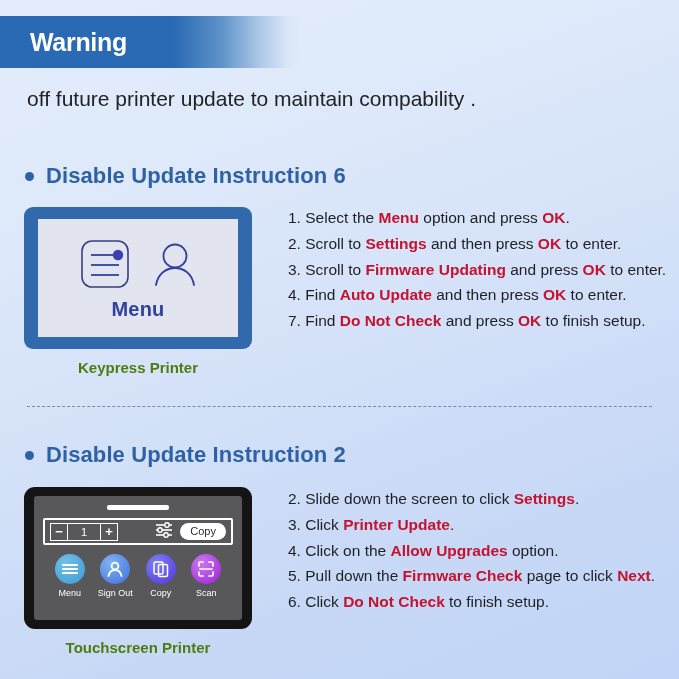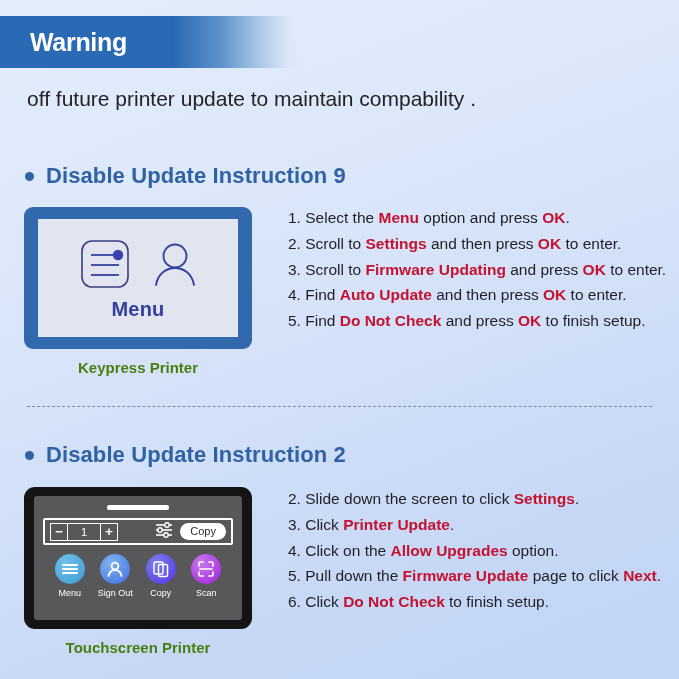--- a/index.html
+++ b/index.html
@@ -266,21 +266,21 @@
 
 <div class="banner"></div>
 <div class="banner-title">Warning</div>
 
 <div class="intro">
   <div>off future printer update to maintain compability .</div>
 </div>
 
 <div class="section-head sec1-head">
   <span class="head-bullet"></span>
-  <span class="head-text">Disable Update Instruction 9</span>
+  <span class="head-text">Disable Update Instruction 6</span>
 </div>
 
 <div class="figure fig1">
   <div class="keypress">
     <div class="keypress-screen">
       <div class="kp-icons">
         <span>
           <svg width="52" height="52" viewBox="0 0 52 52">
             <rect x="3" y="3" width="46" height="46" rx="10" ry="10" fill="none" stroke="#3a3f80" stroke-width="1.6"></rect>
             <line x1="12" y1="17" x2="38" y2="17" stroke="#31419c" stroke-width="1.8"></line>
@@ -300,21 +300,21 @@
     </div>
   </div>
   <div class="caption">Keypress Printer</div>
 </div>
 
 <div class="steps steps1">
     <div class="step"><span>1. Select the </span><span class="hl">Menu</span><span> option and press </span><span class="hl">OK</span><span>.</span></div>
     <div class="step"><span>2. Scroll to </span><span class="hl">Settings</span><span> and then press </span><span class="hl">OK</span><span> to enter.</span></div>
     <div class="step"><span>3. Scroll to </span><span class="hl">Firmware Updating</span><span> and press </span><span class="hl">OK</span><span> to enter.</span></div>
     <div class="step"><span>4. Find </span><span class="hl">Auto Update</span><span> and then press </span><span class="hl">OK</span><span> to enter.</span></div>
-    <div class="step"><span>5. Find </span><span class="hl">Do Not Check</span><span> and press </span><span class="hl">OK</span><span> to finish setup.</span></div>
+    <div class="step"><span>7. Find </span><span class="hl">Do Not Check</span><span> and press </span><span class="hl">OK</span><span> to finish setup.</span></div>
   </div>
 
 <div class="divider"></div>
 
 <div class="section-head sec2-head">
   <span class="head-bullet"></span>
   <span class="head-text">Disable Update Instruction 2</span>
 </div>
 
 <div class="figure fig2">
@@ -391,15 +391,15 @@
       </div>
     </div>
   </div>
   <div class="caption">Touchscreen Printer</div>
 </div>
 
 <div class="steps steps2">
     <div class="step"><span>2. Slide down the screen to click </span><span class="hl">Settings</span><span>.</span></div>
     <div class="step"><span>3. Click </span><span class="hl">Printer Update</span><span>.</span></div>
     <div class="step"><span>4. Click on the </span><span class="hl">Allow Upgrades</span><span> option.</span></div>
-    <div class="step"><span>5. Pull down the </span><span class="hl">Firmware Update</span><span> page to click </span><span class="hl">Next</span><span>.</span></div>
+    <div class="step"><span>5. Pull down the </span><span class="hl">Firmware Check</span><span> page to click </span><span class="hl">Next</span><span>.</span></div>
     <div class="step"><span>6. Click </span><span class="hl">Do Not Check</span><span> to finish setup.</span></div>
   </div>
 
 </body></html>

